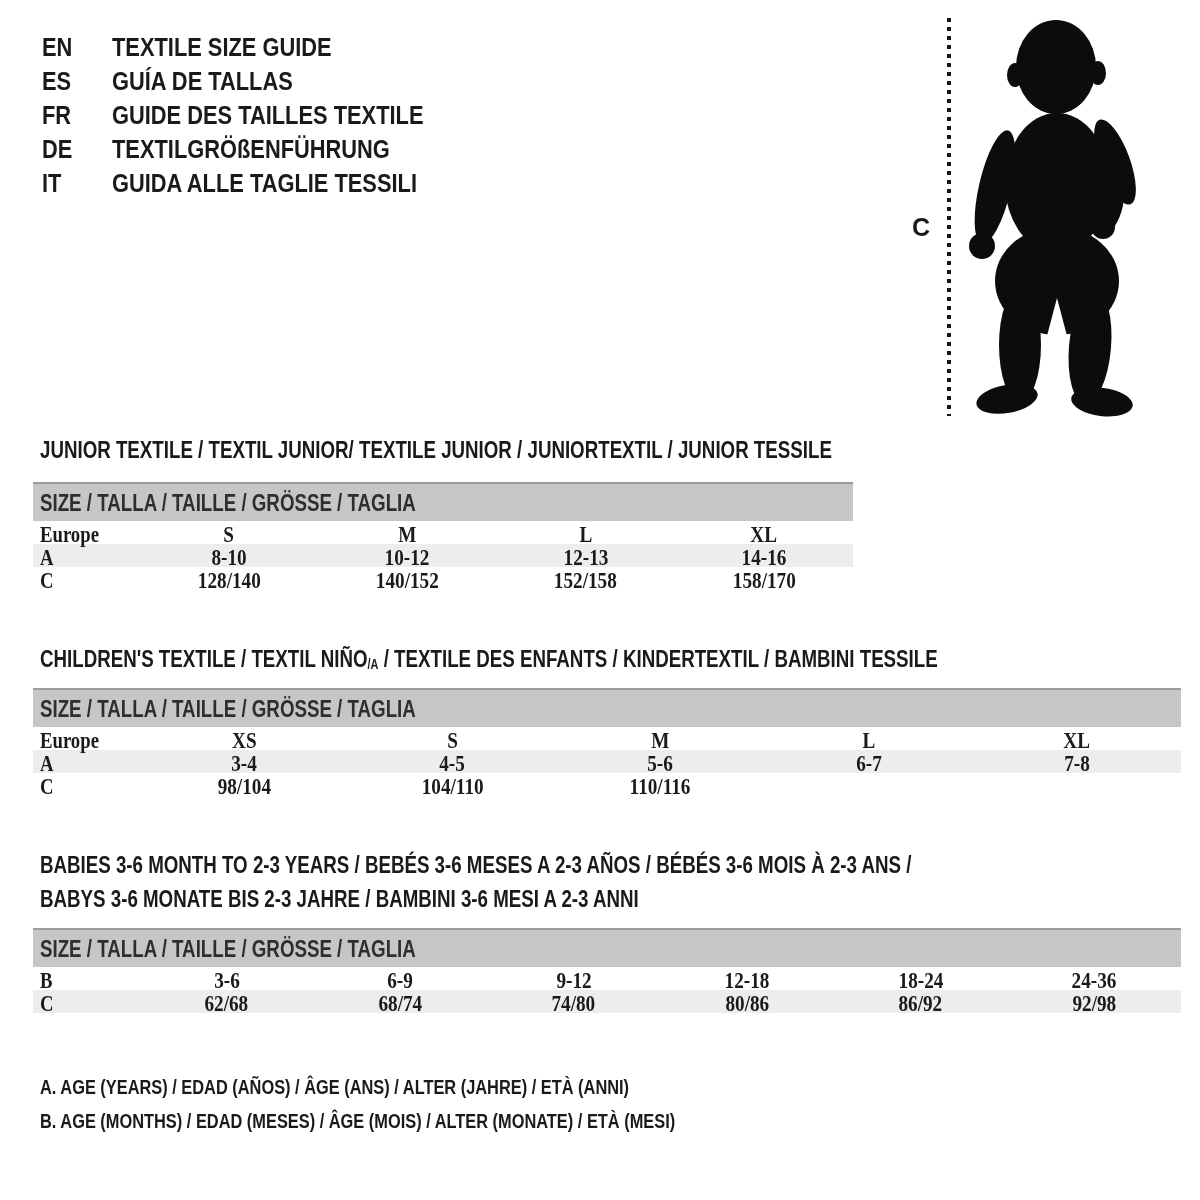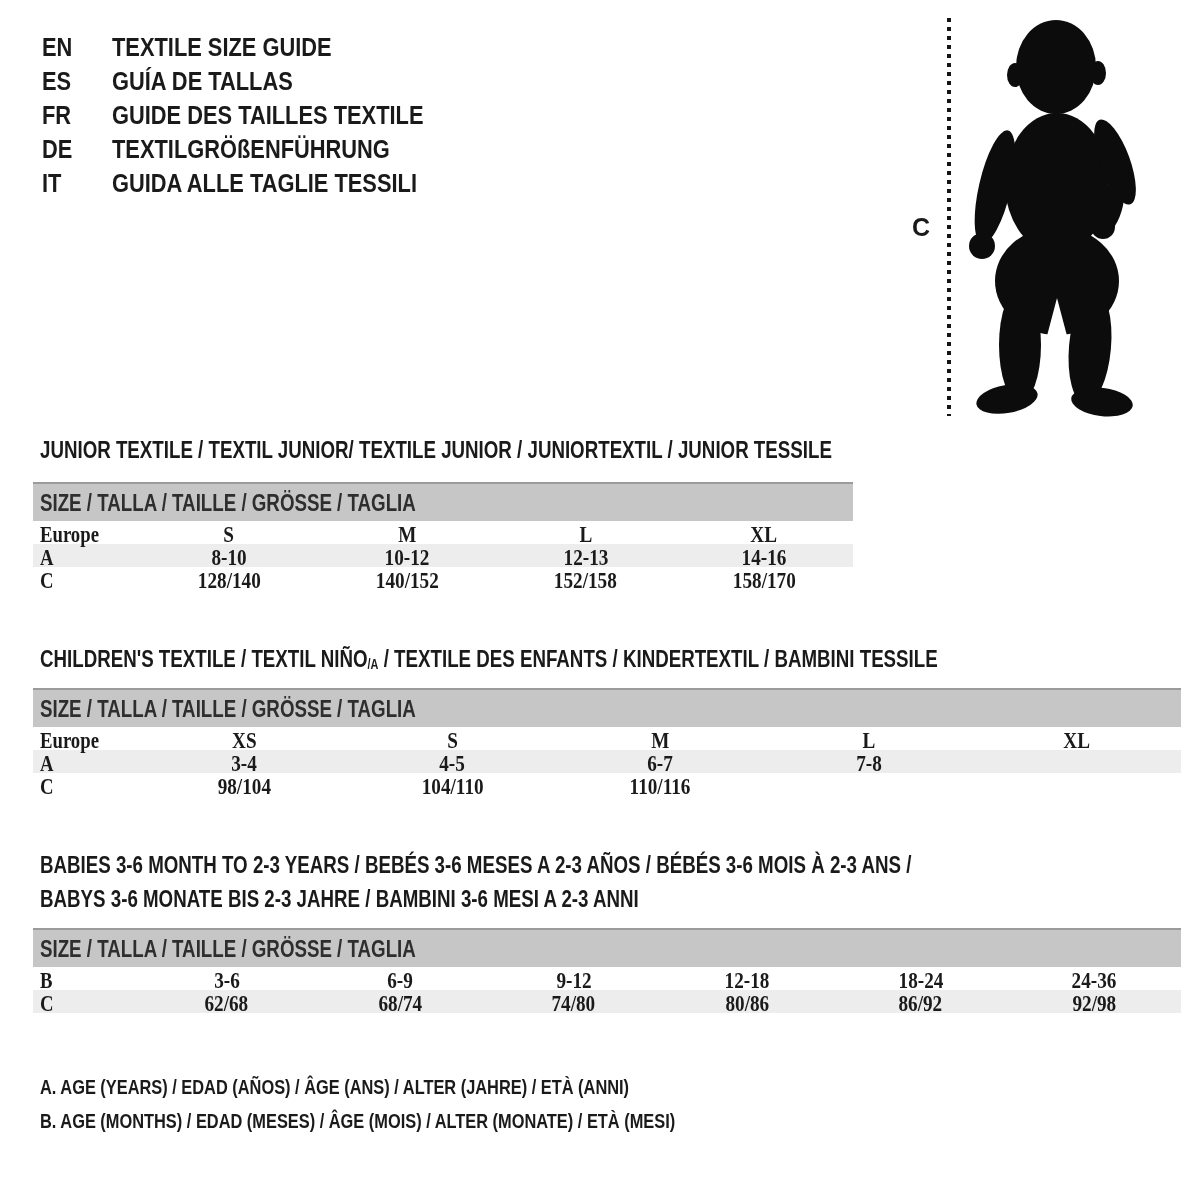--- a/index.html
+++ b/index.html
@@ -151,20 +151,21 @@
     <div class="cell"><span class="cdc">XS</span></div>
     <div class="cell"><span class="cdc">S</span></div>
     <div class="cell"><span class="cdc">M</span></div>
     <div class="cell"><span class="cdc">L</span></div>
     <div class="cell"><span class="cdc">XL</span></div>
   </div>
   <div class="trow g5 alt">
     <div class="cell rlabel"><span class="cd">A</span></div>
     <div class="cell"><span class="cdc">3-4</span></div>
     <div class="cell"><span class="cdc">4-5</span></div>
+    <div class="cell"><span class="cdc">5-6</span></div>
     <div class="cell"><span class="cdc">6-7</span></div>
     <div class="cell"><span class="cdc">7-8</span></div>
   </div>
   <div class="trow g5">
     <div class="cell rlabel"><span class="cd">C</span></div>
     <div class="cell"><span class="cdc">98/104</span></div>
     <div class="cell"><span class="cdc">104/110</span></div>
     <div class="cell"><span class="cdc">110/116</span></div>
   </div>
 </div>

